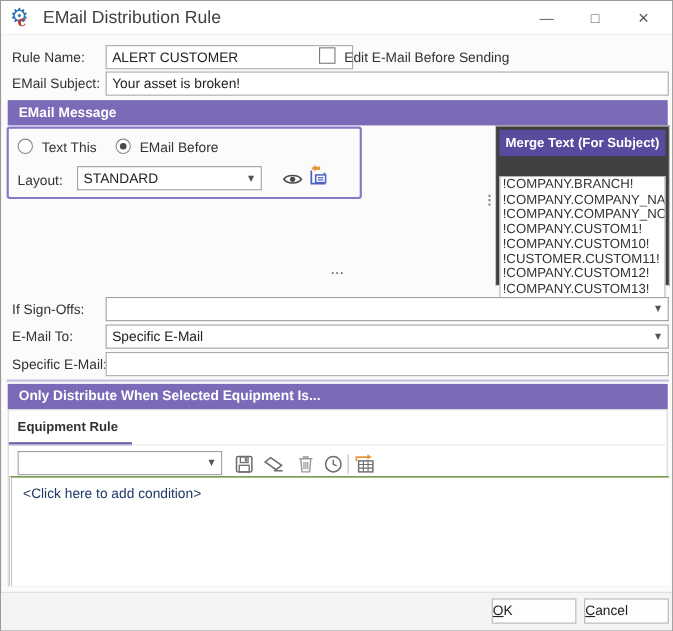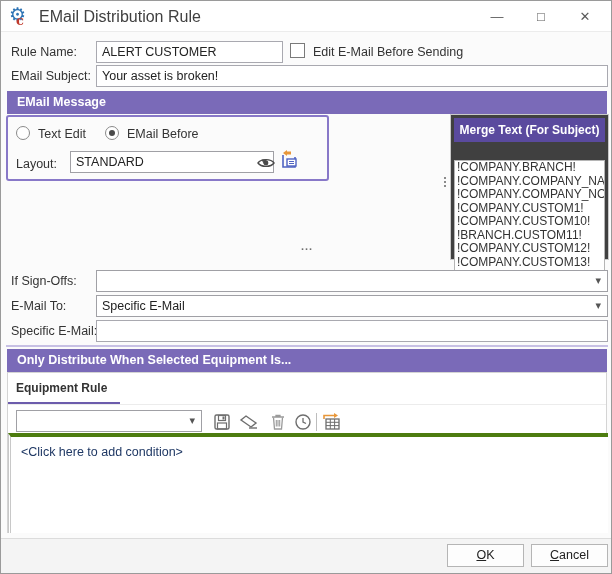--- a/index.html
+++ b/index.html
@@ -43,27 +43,27 @@
 
   
   .lavender-line { position:absolute; left:5px; top:344px; width:602px; height:2px; background:#c7c0e4; }
   .equip-panel { position:absolute; left:6px; top:371px; width:600px; height:161px; border:1px solid #d4d4d4; background:#fff; }
   .tab-label { position:absolute; left:8px; top:8px; font-size:12px; color:#333;font-weight:bold; }
   .tab-underline { position:absolute; left:0; top:29px; width:112px; height:3px; background:#6c5cac; }
   .tab-hairline { position:absolute; left:0; top:31px; width:100%; height:1px; background:#ececec; }
   .rule-combo { left:8px; top:37px; width:186px; }
   .tool-btn { position:absolute; top:38px; width:22px; height:22px; display:flex; align-items:center; justify-content:center; }
   .tool-sep { position:absolute; top:40px; width:1px; height:18px; background:#bdbdbd; }
-  .cond-area { position:absolute; left:0px; top:60px; width:600px; height:100px; background:#fff; border-top:4px solid #4d7c0f; border-left:3px double #c8c8c8; }
+  .cond-area { position:absolute; left:0px; top:60px; width:600px; height:100px; background:#fff; border-top:1px solid #4d7c0f; border-left:3px double #c8c8c8; }
   .cond-link { position:absolute; left:10px; top:8px; color:#1f3864; font-size:12.5px; }
 
   
   .footer-line { position:absolute; left:0; top:537px; width:100%; height:1px; background:#dcdcdc; }
   .footer { position:absolute; left:0; top:538px; width:100%; height:36px; background:#f4f4f4; }
-  .btn { position:absolute; top:5px; width:77px; height:23px; background:#fdfdfd; border:1px solid #b5b5b5; text-align:center; line-height:21px; color:#222; font-size:12.5px; }
+  .btn { position:absolute; top:5px; width:77px; height:23px; background:#fdfdfd; border:1px solid #b5b5b5; line-height:21px; color:#222; font-size:12.5px; }
   .btn-ok { left:446px; }
   .btn-cancel { left:530px; }
   .mn { text-decoration:underline; }
 
   .icon-svg { display:block; }
 </style>
 </head>
 <body>
 
 <div class="window">
@@ -75,37 +75,37 @@
     </span>
     <span class="title-text">EMail Distribution Rule</span>
     <span class="win-controls">
       <span class="win-btn">—</span>
       <span class="win-btn">□</span>
       <span class="win-btn">✕</span>
     </span>
   </div>
 
   <span class="lbl" style="left:10px; top:44px;">Rule Name:</span>
-  <input class="text-input" style="left: 95px; top: 40px; width: 187px;" value="ALERT CUSTOMER">
+  <input class="text-input" style="left: 95px; top: 40px; width: 225px;" value="ALERT CUSTOMER">
   <span class="checkbox" style="left:289px; top:42px;"></span>
   <span class="lbl" style="left:312px; top:44px;text-align:right;">Edit E-Mail Before Sending</span>
 
   <span class="lbl" style="left:10px; top:68px;">EMail Subject:</span>
   <input class="text-input" style="left: 95px; top: 64px; width: 512px;" value="Your asset is broken!">
 
   <div class="section-header" style="top:90px;">EMail Message</div>
 
   <div class="groupbox">
     <span class="radio" style="left:8px; top:9px;"></span>
-    <span class="lbl" style="left:30px; top:10px;">Text Edit</span>
+    <span class="lbl" style="left:30px; top:10px;">Text This</span>
     <span class="radio selected" style="left:97px; top:9px;"></span>
     <span class="lbl" style="left:119px; top:10px;">EMail Before</span>
 
     <span class="lbl" style="left:8px; top:40px;">Layout:</span>
-    <div class="combo" style="left:62px; top:34px; width:204px;">
+    <div class="combo" style="left:62px; top:34px; width:168px;">
       <span>STANDARD</span>
       <span class="arrow">▾</span>
     </div>
 
     <span class="tool-btn" style="left:247px; top:35px;">
       <svg class="icon-svg" width="20" height="16" viewBox="0 0 20 16">
         <path d="M2 8 C5 3.5 15 3.5 18 8 C15 12.5 5 12.5 2 8 Z" fill="none" stroke="#4a4a4a" stroke-width="1.4"></path>
         <circle cx="10" cy="8" r="2.4" fill="#4a4a4a"></circle>
       </svg>
     </span>
@@ -121,21 +121,21 @@
   </div>
 
   <div class="merge-panel">
     <div class="merge-header">Merge Text (For Subject)</div>
     <div class="merge-list">
       <div class="merge-item">!COMPANY.BRANCH!</div>
       <div class="merge-item">!COMPANY.COMPANY_NAME!</div>
       <div class="merge-item">!COMPANY.COMPANY_NOTE!</div>
       <div class="merge-item">!COMPANY.CUSTOM1!</div>
       <div class="merge-item">!COMPANY.CUSTOM10!</div>
-      <div class="merge-item">!BRANCH.CUSTOM11!</div>
+      <div class="merge-item">!CUSTOMER.CUSTOM11!</div>
       <div class="merge-item">!COMPANY.CUSTOM12!</div>
       <div class="merge-item">!COMPANY.CUSTOM13!</div>
     </div>
   </div>
   <span class="grip">
       <i></i>
       <i></i>
       <i></i>
     </span>
   <span class="h-splitter">...</span>

